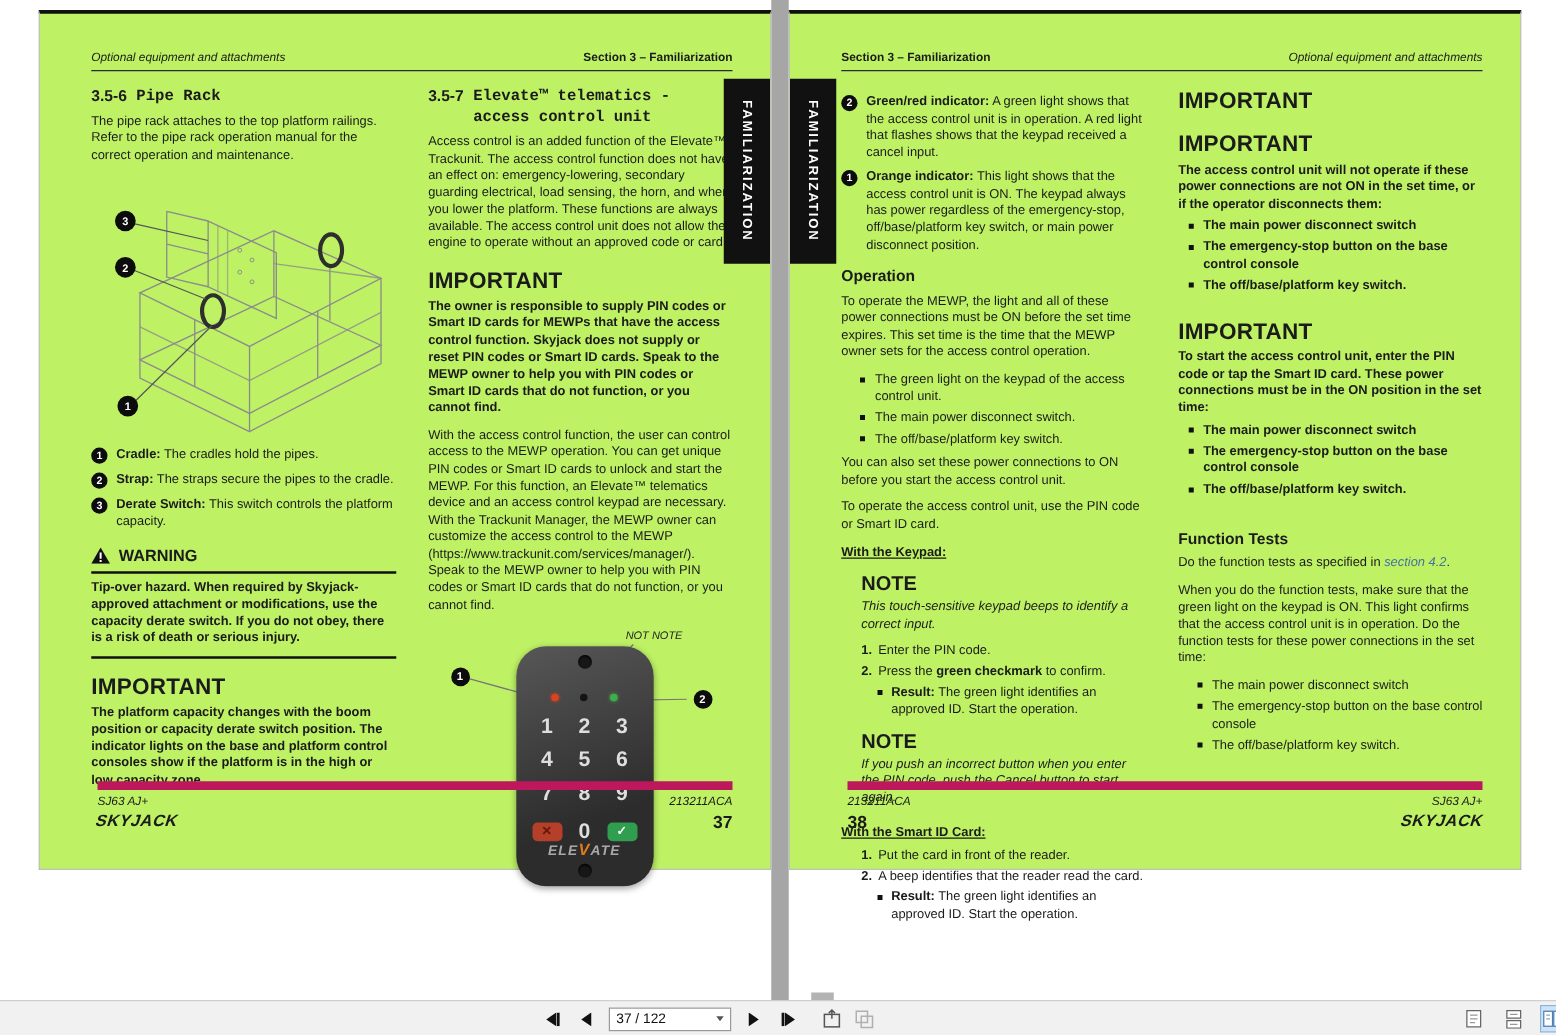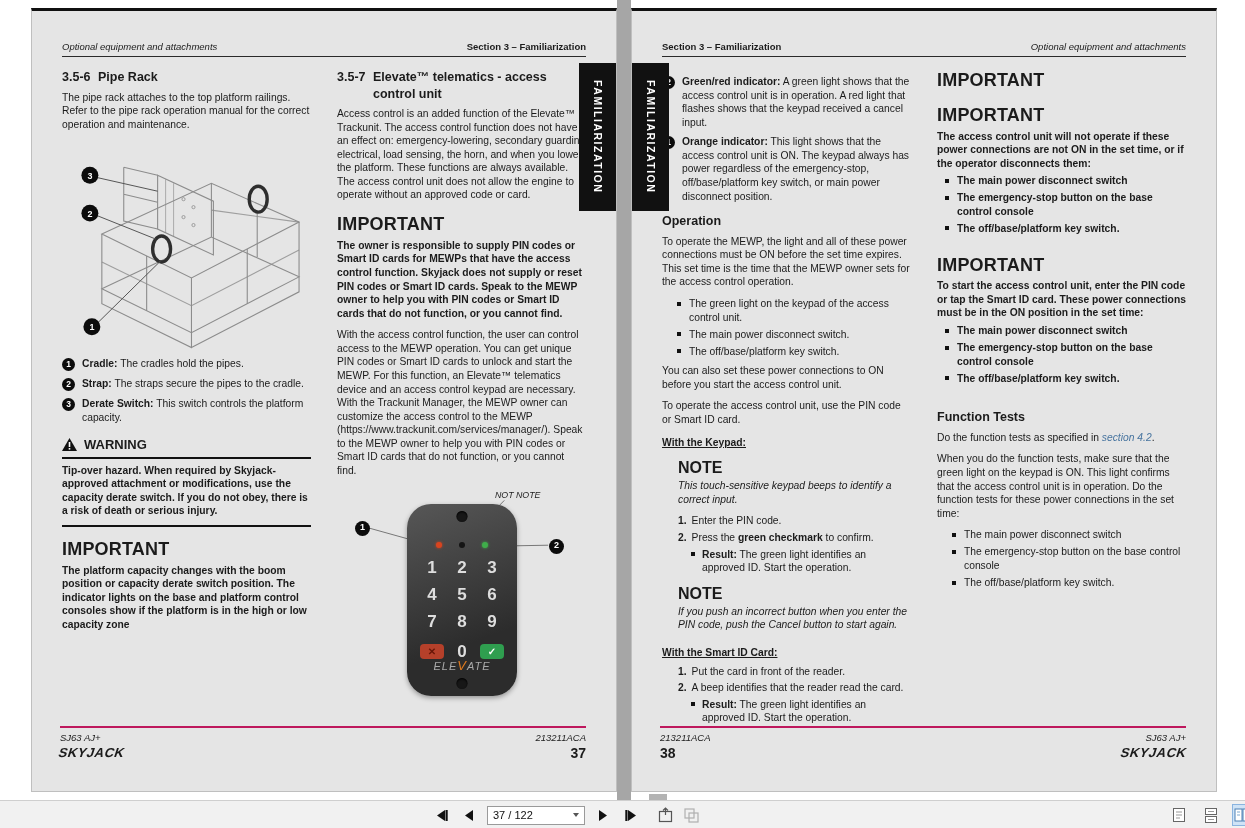--- a/index.html
+++ b/index.html
@@ -8,23 +8,23 @@
     font-family: "Liberation Sans", sans-serif;
     background: #ffffff;
     position: relative;
     overflow: hidden;
     color: #1b1b1b;
   }
   .doc-area { position:absolute; left:0; top:0; width:1245px; height:800px; background:#fff; }
   .page-gap { position:absolute; left:617px; top:0; width:14px; height:800px; background:#a6a6a6; }
 
   .page {
-    position:absolute; top:8px; width:586px; height:784px;
-    background:#e5e5e5; border:1px solid #bfbfbf; border-top:3px solid #101010;
-    padding: 30px 30px 0 30px;
+    position:absolute; top:8px; width:586px; height:688px;
+    background:#bef264; border:1px solid #bfbfbf; border-top:3px solid #101010;
+    padding: 30px 30px 0 41px;
   }
   .page.left  { left:31px; }
   .page.right { left:631px; }
 
   .page-header {
     display:flex; justify-content:space-between; align-items:flex-end;
     font-size:9.5px; border-bottom:1px solid #2a2a2a; padding-bottom:4px;
   }
   .hdr-italic { font-style: italic; }
   .hdr-bold { font-weight: bold; }
@@ -38,21 +38,21 @@
   .fam-tab span {
     writing-mode: vertical-rl; color:#fff; font-weight:bold; font-size:10.5px;
     letter-spacing:1.5px; white-space:nowrap;
   }
 
   .cols { display:flex; gap:26px; margin-top:12px; }
   .col { flex:1; min-width:0; font-size:10.3px; line-height:1.32; }
 
   .sec-head { display:flex; font-size:12.5px; font-weight:bold; margin-bottom:5px; }
   .sec-num { width:36px; flex:none; }
-  .sec-title { flex:1; }
+  .sec-title { flex:1;font-family:Liberation Mono, monospace; }
 
   .para { margin-bottom:8px; }
 
   .co { display:flex; gap:7px; margin:6px 0; }
   .badge {
     flex:none; width:13px; height:13px; border-radius:50%; background:#0c0c0c; color:#fff;
     font-size:8.5px; font-weight:bold; display:inline-flex; align-items:center; justify-content:center;
     margin-top:1px;
   }
   .co-text { flex:1; }
@@ -91,21 +91,21 @@
   .led.red { background:#d8441f; box-shadow:0 0 3px #d8441f; }
   .led.hole { background:#141414; }
   .led.green { background:#3fae4a; box-shadow:0 0 3px #3fae4a; }
   .digits { position:absolute; top:52px; left:10px; width:90px; display:grid; grid-template-columns:repeat(3,1fr); row-gap:3px; }
   .digit { text-align:center; font-size:17px; font-weight:bold; color:#dedede; line-height:24px; }
   .kp-bottom { position:absolute; top:137px; left:10px; width:90px; display:grid; grid-template-columns:repeat(3,1fr); align-items:center; }
   .kp-btn { width:24px; height:15px; border-radius:4px; margin:0 auto; display:flex; align-items:center; justify-content:center; font-size:10px; font-weight:bold; }
   .kp-btn.cancel { background:#b5402a; color:#671507; }
   .kp-btn.ok { background:#2f9e4f; color:#fff; }
   .kp-zero { text-align:center; font-size:17px; font-weight:bold; color:#dedede; }
-  .elevate { position:absolute; bottom:21px; width:100%; text-align:center; font-size:11px; font-weight:normal; letter-spacing:1px; color:#a9a9a9; font-style:italic; }
+  .elevate { position:absolute; bottom:21px; width:100%; text-align:center; font-size:11px; font-weight:bold; letter-spacing:1px; color:#a9a9a9; font-style:italic; }
   .elevate .v { color:#e07b1f; font-size:13px; }
 
   ul.sq { list-style:none; margin:4px 0 6px; padding-left:27px; }
   ul.sq li { position:relative; margin:3.5px 0; }
   ul.sq li::before { content:""; position:absolute; left:-12px; top:4.5px; width:4px; height:4px; background:#111; }
   ul.sq.bold li { font-weight:bold; }
   ul.sq.tight { padding-left:20px; }
 
   .uhead { font-weight:bold; text-decoration:underline; margin:9px 0 5px; }
 
@@ -115,22 +115,22 @@
 
   .step { display:flex; gap:5px; margin:3px 0 3px 16px; }
   .step-num { font-weight:bold; flex:none; }
   .result { position:relative; margin:3px 0 3px 40px; }
   .result::before { content:""; position:absolute; left:-11px; top:4.5px; width:4px; height:4px; background:#111; }
 
   .heading2 { font-weight:bold; font-size:12.5px; margin:10px 0 5px; }
   .link { color:#47749f; font-style:italic; }
 
   .page-footer {
-    position:absolute; left:28px; right:30px; bottom:30px;
-    border-top:2px solid #be185d; padding-top:4px;
+    position:absolute; left:46px; right:30px; bottom:30px;
+    border-top:7px solid #be185d; padding-top:4px;
     display:flex; justify-content:space-between; font-size:9.5px;
   }
   .ft-stack { display:flex; flex-direction:column; gap:2px; }
   .ft-stack.rt { align-items:flex-end; text-align:right; }
   .ft-italic { font-style:italic; }
   .ft-page { font-weight:bold; font-size:14px; }
   .logo { font-weight:bold; font-size:13px; letter-spacing:.5px; display:inline-flex; align-items:center; }
   .logo .jack { display:inline-block; transform:skewX(-18deg); margin:0 -1px; }
 
   

